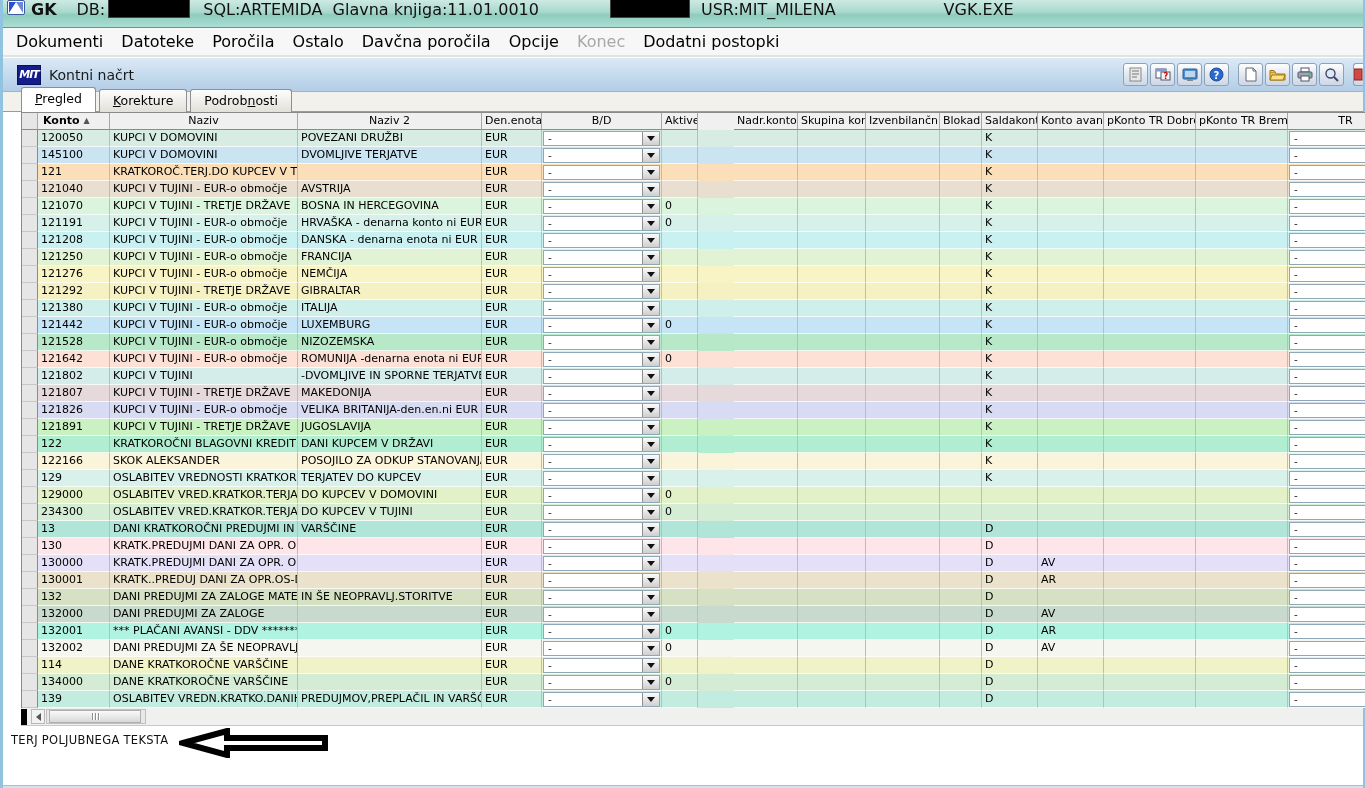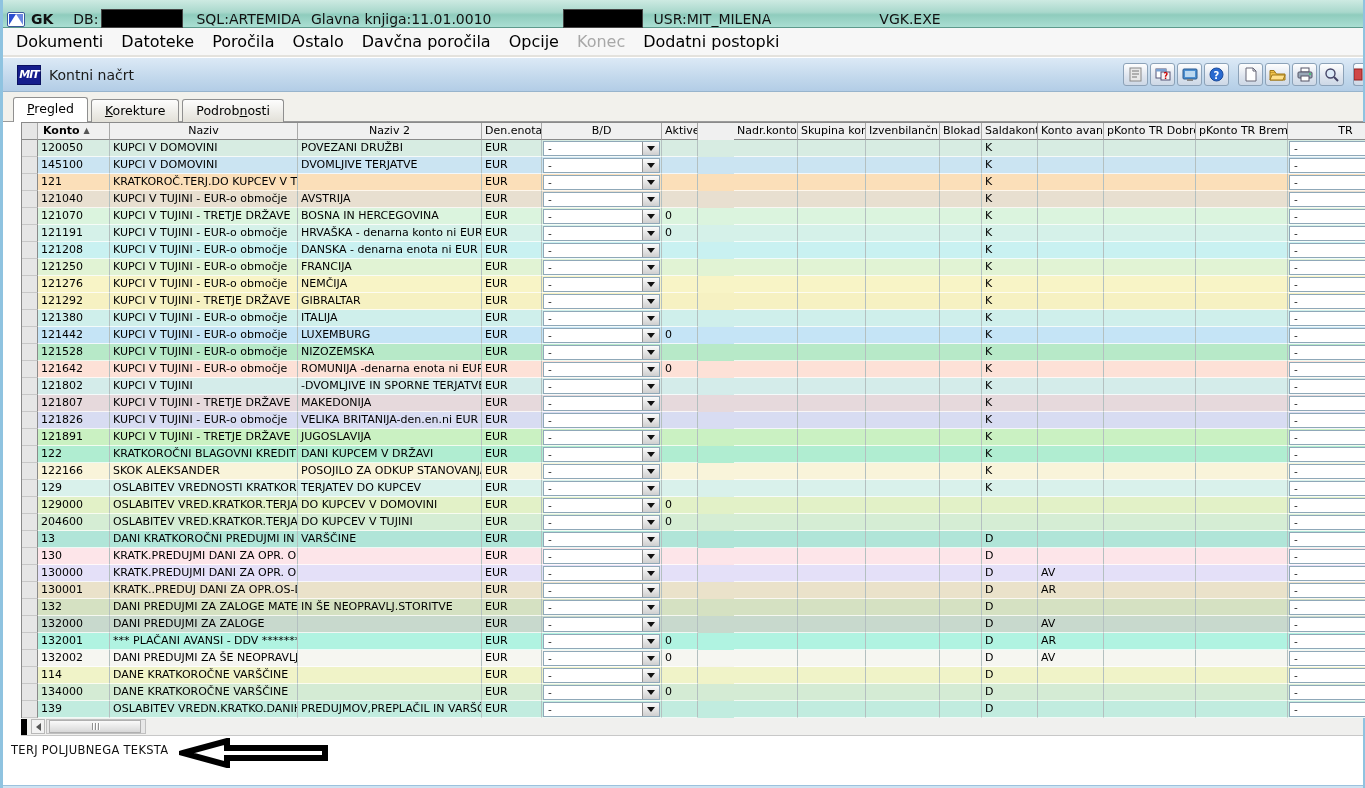--- a/index.html
+++ b/index.html
@@ -2,23 +2,23 @@
 <html><head>
 <meta charset="utf-8">
 <style>
   * { margin:0; padding:0; box-sizing:border-box; }
   html,body { width:1365px; height:788px; overflow:hidden;
     font-family:"DejaVu Sans", sans-serif; background:#fff; }
   #app { position:relative; width:1365px; height:788px; background:#fff;
     border-left:3px solid #8fc3e0; border-right:2px solid #8fc3e0; }
 
   
-  .titlebar { height:28px; display:flex; align-items:flex-end;
+  .titlebar { height:28px; display:flex; align-items:flex-start;
     background:linear-gradient(180deg,#cdeae2 0%,#a9d8cc 45%,#8fccbd 55%,#aaded2 100%);
-    border-bottom:1px solid #5e9a8c; font-size:14px; color:#111; }
+    border-bottom:1px solid #5e9a8c; font-size:16px; color:#111; }
   .appicon { width:18px; height:15px; margin:0 6px 0 4px; background:#fff;
     border:1px solid #3a5a9a; position:relative; border-radius:2px; }
   .appicon:before { content:""; position:absolute; left:1px; top:1px;
     border-left:7px solid #2b4fd0; border-bottom:11px solid transparent; }
   .appicon:after { content:""; position:absolute; right:1px; top:1px;
     border-right:7px solid #6a86e0; border-bottom:11px solid transparent; }
   .t-app { font-weight:bold; margin-right:20px; }
   .t-lbl { margin-right:4px; }
   .redact { display:inline-block; width:80px; height:17px; background:#000;
     border:2px solid #000; outline:1px solid #444; margin-right:14px; }
@@ -47,22 +47,22 @@
   .toolbar { margin-left:auto; display:flex; align-items:center; gap:9px; padding-right:0; }
   .tgroup { display:flex; gap:2px; }
   .tbtn { width:25px; height:23px; border:1px solid #8ca2b8; border-radius:3px;
     background:linear-gradient(180deg,#fefefe,#dde4ee 60%,#cdd8e6);
     display:flex; align-items:center; justify-content:center; cursor:default; }
   .tbtn svg { display:block; }
   .tbtn.cut { width:10px; overflow:hidden; border-right:none;
     border-radius:3px 0 0 3px; justify-content:flex-start; }
 
   
-  .tabrow { height:30px; background:#f2f1ec; display:flex; align-items:flex-end;
-    padding-left:10px; border-bottom:1px solid #9a9a9a; }
+  .tabrow { height:20px; background:#f2f1ec; display:flex; align-items:flex-end;
+    padding-left:18px; border-bottom:1px solid #9a9a9a; }
   .tab { font-size:12.5px; padding:3px 13px 4px; margin-right:3px;
     background:linear-gradient(180deg,#fdfdfd,#e2e0d8); border:1px solid #8f8f8f;
     border-bottom:none; border-radius:3px 3px 0 0; color:#000; position:relative; top:1px; }
   .tab.active { background:#fff; font-weight:normal; padding-bottom:6px; top:1px; z-index:2; }
 
   
   .grid { position:relative; margin-left:18px; width:1347px;
     border-left:1px solid #8a8a8a; border-top:1px solid #8a8a8a; }
   .trow { display:flex; height:17px; line-height:16px; font-size:11px; }
   .thead { background:#f0f0f0; font-weight:normal; }
@@ -949,21 +949,21 @@
             <span class="combo">
               <span class="cval">-</span>
               <span class="cbtn">
                 <span class="tri"></span>
               </span>
             </span>
           </span>
         </div>
         <div class="trow" style="background: rgb(213, 237, 212);">
           <span class="cell c-sel"></span>
-          <span class="cell c-konto">204600</span>
+          <span class="cell c-konto">234300</span>
           <span class="cell c-naziv">OSLABITEV VRED.KRATKOR.TERJAT.</span>
           <span class="cell c-naziv2">DO KUPCEV V TUJINI</span>
           <span class="cell c-den">EUR</span>
           <span class="cell c-bd">
             <span class="combo">
               <span class="cval">-</span>
               <span class="cbtn">
                 <span class="tri"></span>
               </span>
             </span>

